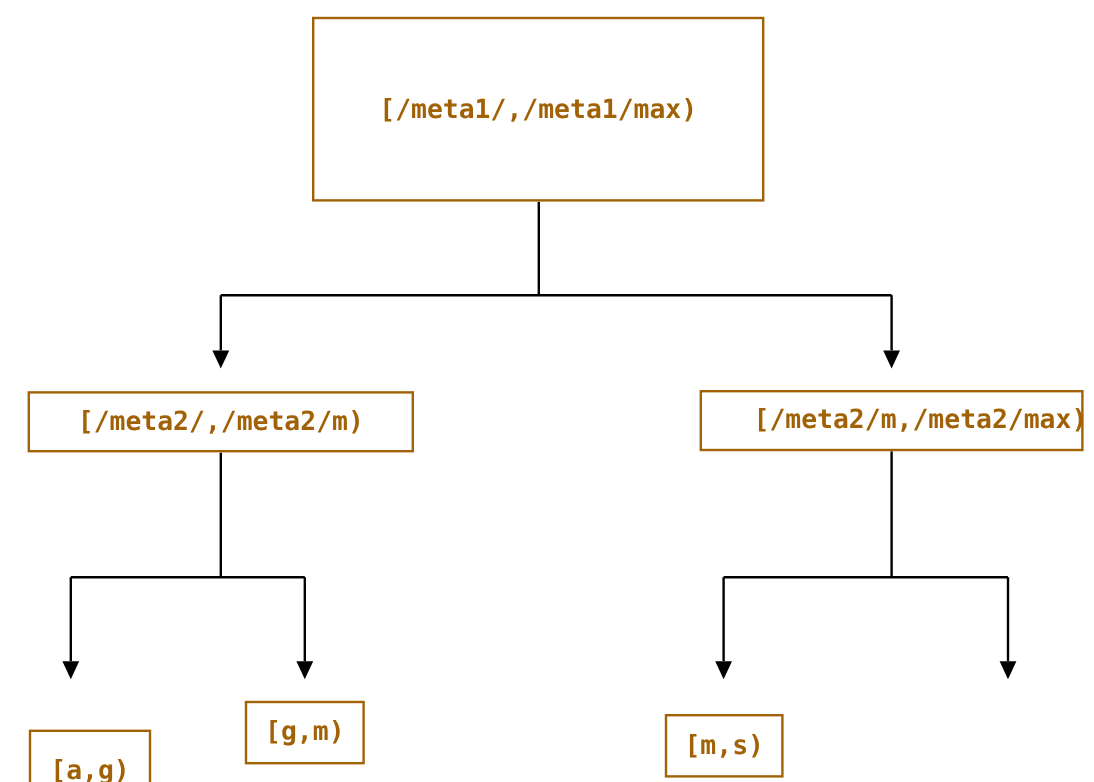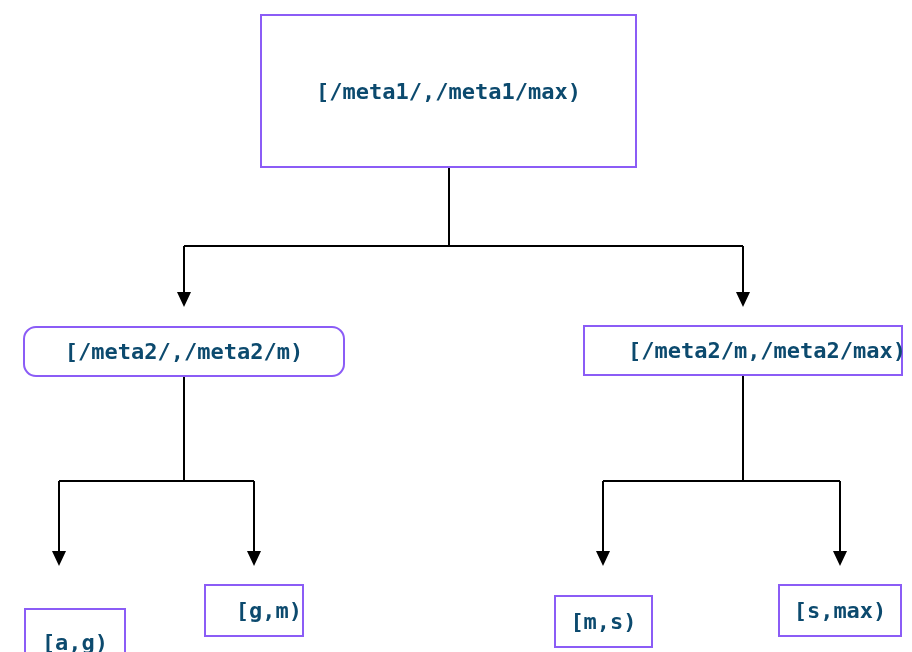--- a/index.html
+++ b/index.html
@@ -26,36 +26,36 @@
     stroke-width: 2;
     fill: none;
   }
   .edges polygon {
     fill: #000000;
     stroke: none;
   }
   .node {
     position: absolute;
     box-sizing: border-box;
-    border: 2px solid #8b5cf6;
+    border: 2px solid #a16207;
     background: #ffffff;
     display: flex;
     align-items: center;
     justify-content: center;
     font-family: "DejaVu Sans Mono", "Liberation Mono", monospace;
     font-weight: bold;
     font-size: 22px;
-    color: #0c4a6e;
+    color: #a16207;
     white-space: nowrap;
   }
   .node-root   { left: 260px; top: 14px;  width: 377px; height: 154px; }
-  .node-left   { left: 23px;  top: 326px; width: 322px; height: 51px; border-radius: 13px; }
+  .node-left   { left: 23px;  top: 326px; width: 322px; height: 51px; }
   .node-right  { left: 583px; top: 325px; width: 320px; height: 51px; padding-left: 48px; }
   .node-leaf-1 { left: 8px;   top: 608px; width: 102px; height: 69px; margin-left: 16px; }
-  .node-leaf-2 { left: 204px; top: 584px; width: 100px; height: 53px; justify-content: flex-end; }
+  .node-leaf-2 { left: 204px; top: 584px; width: 100px; height: 53px; }
   .node-leaf-3 { left: 554px; top: 584px; width: 99px;  height: 53px; margin-top: 11px; }
   .node-leaf-4 { left: 778px; top: 584px; width: 124px; height: 53px; }
 </style>
 </head>
 <body>
 
 <div class="canvas">
 
   <svg class="edges" width="912" height="652" viewBox="0 0 912 652" xmlns="http://www.w3.org/2000/svg">
 
@@ -116,17 +116,14 @@
   </div>
 
   <div class="node node-leaf-2">
     <span>[g,m)</span>
   </div>
 
   <div class="node node-leaf-3">
     <span>[m,s)</span>
   </div>
 
-  <div class="node node-leaf-4">
-    <span>[s,max)</span>
-  </div>
 
 </div>
 
 </body></html>

